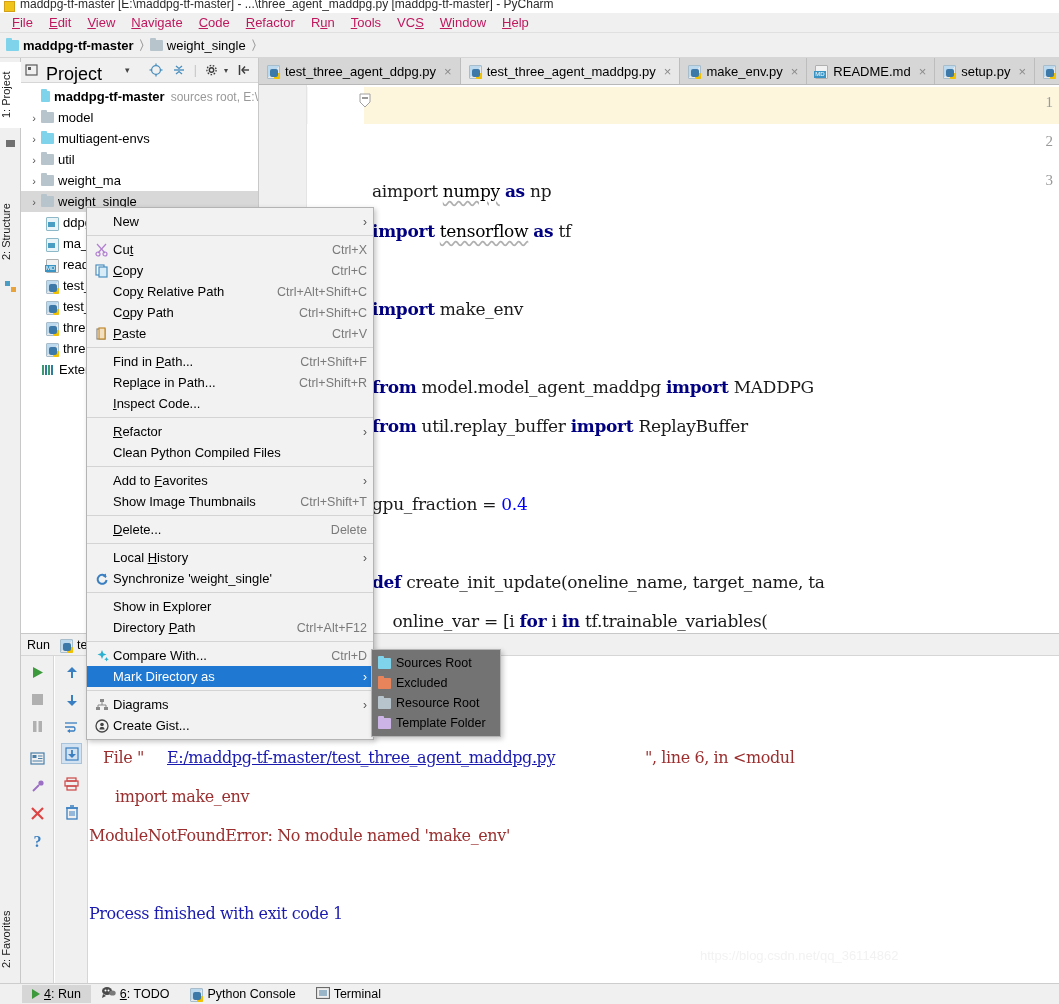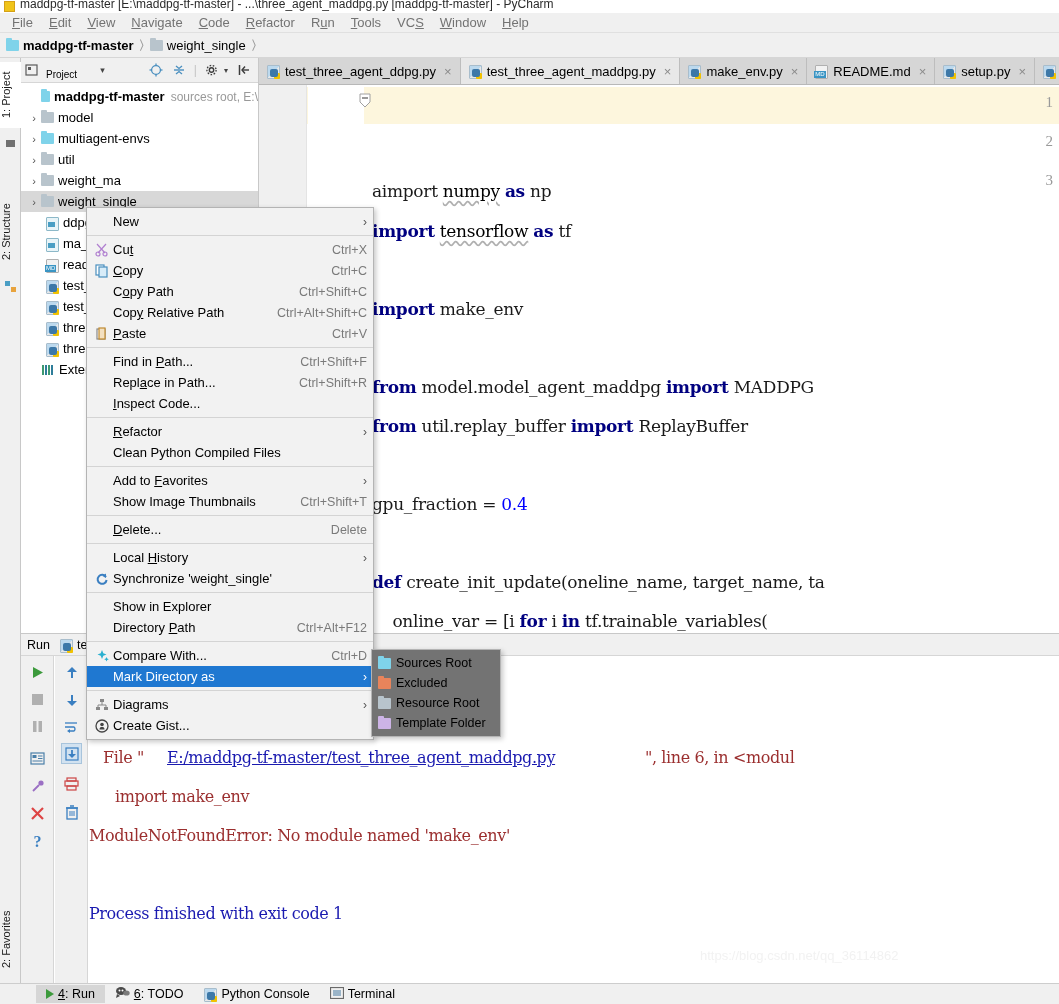--- a/index.html
+++ b/index.html
@@ -30,21 +30,21 @@
     font-family: "Liberation Sans", sans-serif;
   }
 
   
   .menubar {
     position: absolute; top: 13px; left: 0; width: 1059px; height: 20px;
     background: #f0f0f0; border-bottom: 1px solid #e0e0e0;
     display: flex; align-items: center; padding-left: 4px;
   }
   .menubar .mi {
-    font-size: 13px; color: #737373; padding: 1px 8px; cursor: default;
+    font-size: 13px; color: #be185d; padding: 1px 8px; cursor: default;
     font-family: "Liberation Sans", sans-serif; white-space: nowrap;
   }
 
   
   .navbar {
     position: absolute; top: 33px; left: 0; width: 1059px; height: 25px;
     background: #f0f0f0; border-bottom: 1px solid #d6d6d6;
     display: flex; align-items: center; padding-left: 6px;
   }
   .crumb { display: flex; align-items: center; font-size: 13px; }
@@ -86,21 +86,21 @@
 
   
   .projpanel {
     position: absolute; top: 58px; left: 21px; width: 238px; height: 575px;
     background: #ffffff; border-right: 1px solid #c8c8c8;
   }
   .proj-header {
     height: 25px; background: #f0f0f0; border-bottom: 1px solid #d6d6d6;
     display: flex; align-items: center; padding: 0 4px; gap: 5px;
   }
-  .proj-header .ph-title { font-size: 10px; margin-left: 2px; margin-top: 8px; }
+  .proj-header .ph-title { font-size: 18px; margin-left: 2px; margin-top: 8px; }
   .proj-header .spacer { flex: 1; }
   .proj-ico {
     width: 14px; height: 14px; display: inline-block; position: relative;
   }
   .tree { padding-top: 3px; font-size: 13px; }
   .trow {
     height: 21px; display: flex; align-items: center; padding-left: 6px;
     white-space: nowrap; cursor: default;
   }
   .trow.selected { background: #d8d8d8; }
@@ -273,21 +273,21 @@
     box-shadow: 2px 2px 5px rgba(0,0,0,0.22);
     padding: 3px 0; z-index: 60; font-size: 12.5px;
   }
   .smi { height: 20px; display: flex; align-items: center; padding: 0 6px; }
   .smi .smi-ico { width: 18px; flex: 0 0 18px; display: flex; align-items: center; }
 
   
   .statusbar {
     position: absolute; bottom: 0; left: 0; width: 1059px; height: 21px;
     background: #f0f0f0; border-top: 1px solid #cdcdcd;
-    display: flex; align-items: center; padding-left: 36px; gap: 0;
+    display: flex; align-items: center; padding-left: 22px; gap: 0;
   }
   .sbtab {
     display: flex; align-items: center; gap: 4px;
     padding: 2px 10px; font-size: 12.5px; cursor: default;
   }
   .sbtab.active { background: #d6d6d6; }
   .play-tri {
     width: 0; height: 0; border-left: 8px solid #3c9a3c;
     border-top: 5px solid transparent; border-bottom: 5px solid transparent;
   }
@@ -651,27 +651,27 @@
           <svg width="14" height="14" viewBox="0 0 14 14">
             <rect x="1" y="1" width="8" height="10" fill="#fff" stroke="#4a8fbf" stroke-width="1.2"></rect>
             <rect x="4" y="3" width="8" height="10" fill="#d8ecf8" stroke="#4a8fbf" stroke-width="1.2"></rect>
           </svg>
         </span>
         <span class="cmi-lbl"><span class="u">C</span>opy</span>
         <span class="cmi-key">Ctrl+C</span>
       </div>
       <div class="cmi">
         <span class="cmi-ico"></span>
+        <span class="cmi-lbl">Cop<span class="u">y</span> Relative Path</span>
+        <span class="cmi-key">Ctrl+Alt+Shift+C</span>
+      </div>
+      <div class="cmi">
+        <span class="cmi-ico"></span>
         <span class="cmi-lbl">C<span class="u">o</span>py Path</span>
         <span class="cmi-key">Ctrl+Shift+C</span>
-      </div>
-      <div class="cmi">
-        <span class="cmi-ico"></span>
-        <span class="cmi-lbl">Cop<span class="u">y</span> Relative Path</span>
-        <span class="cmi-key">Ctrl+Alt+Shift+C</span>
       </div>
       <div class="cmi">
         <span class="cmi-ico">
           <svg width="14" height="14" viewBox="0 0 14 14">
             <rect x="2" y="2" width="8" height="10" fill="#fff" stroke="#888" stroke-width="1.2"></rect>
             <rect x="4" y="1" width="6" height="11" fill="#f3e0c0" stroke="#c08a30" stroke-width="1.2"></rect>
           </svg>
         </span>
         <span class="cmi-lbl"><span class="u">P</span>aste</span>
         <span class="cmi-key">Ctrl+V</span>

